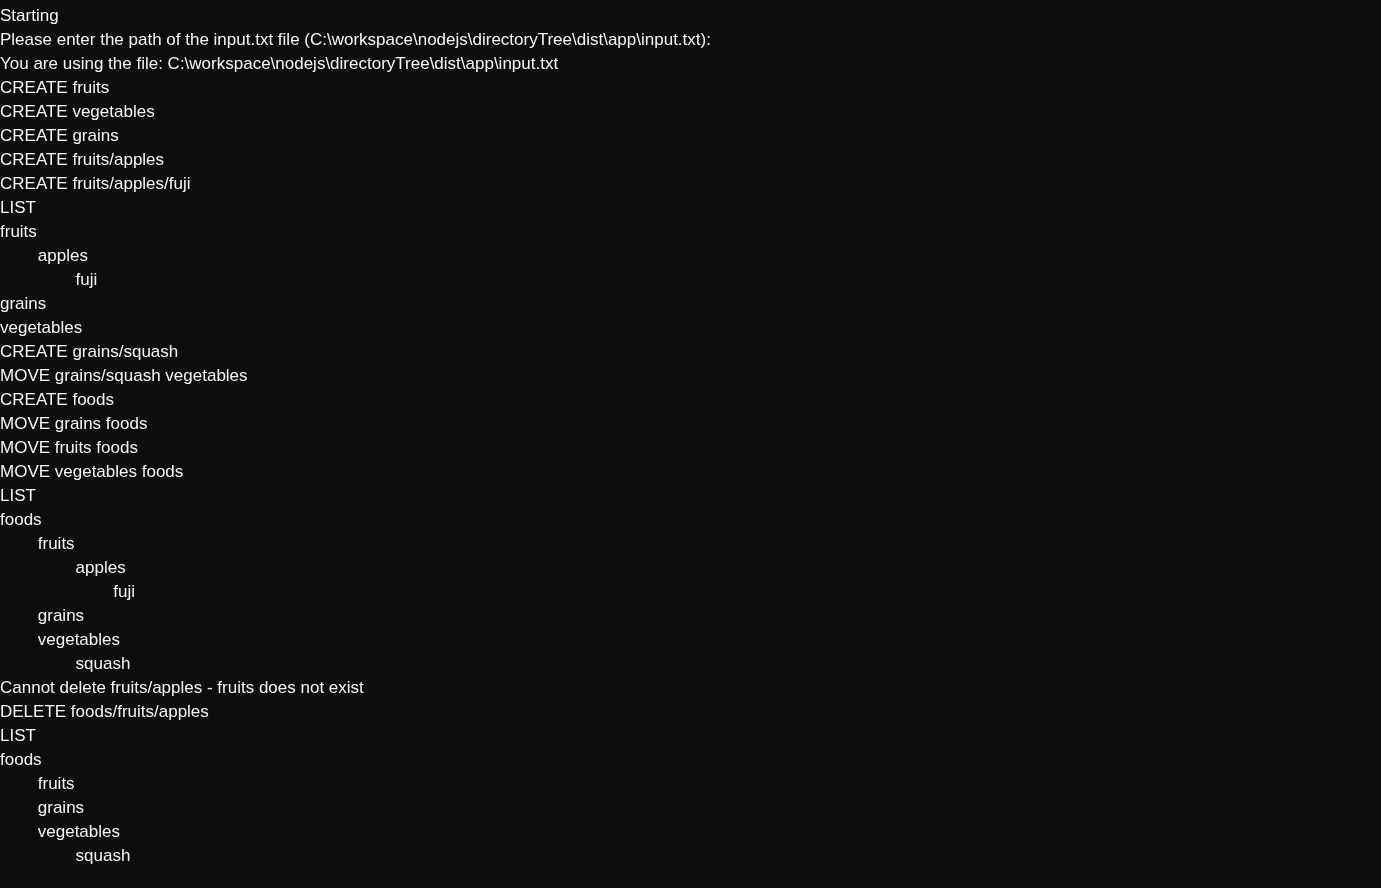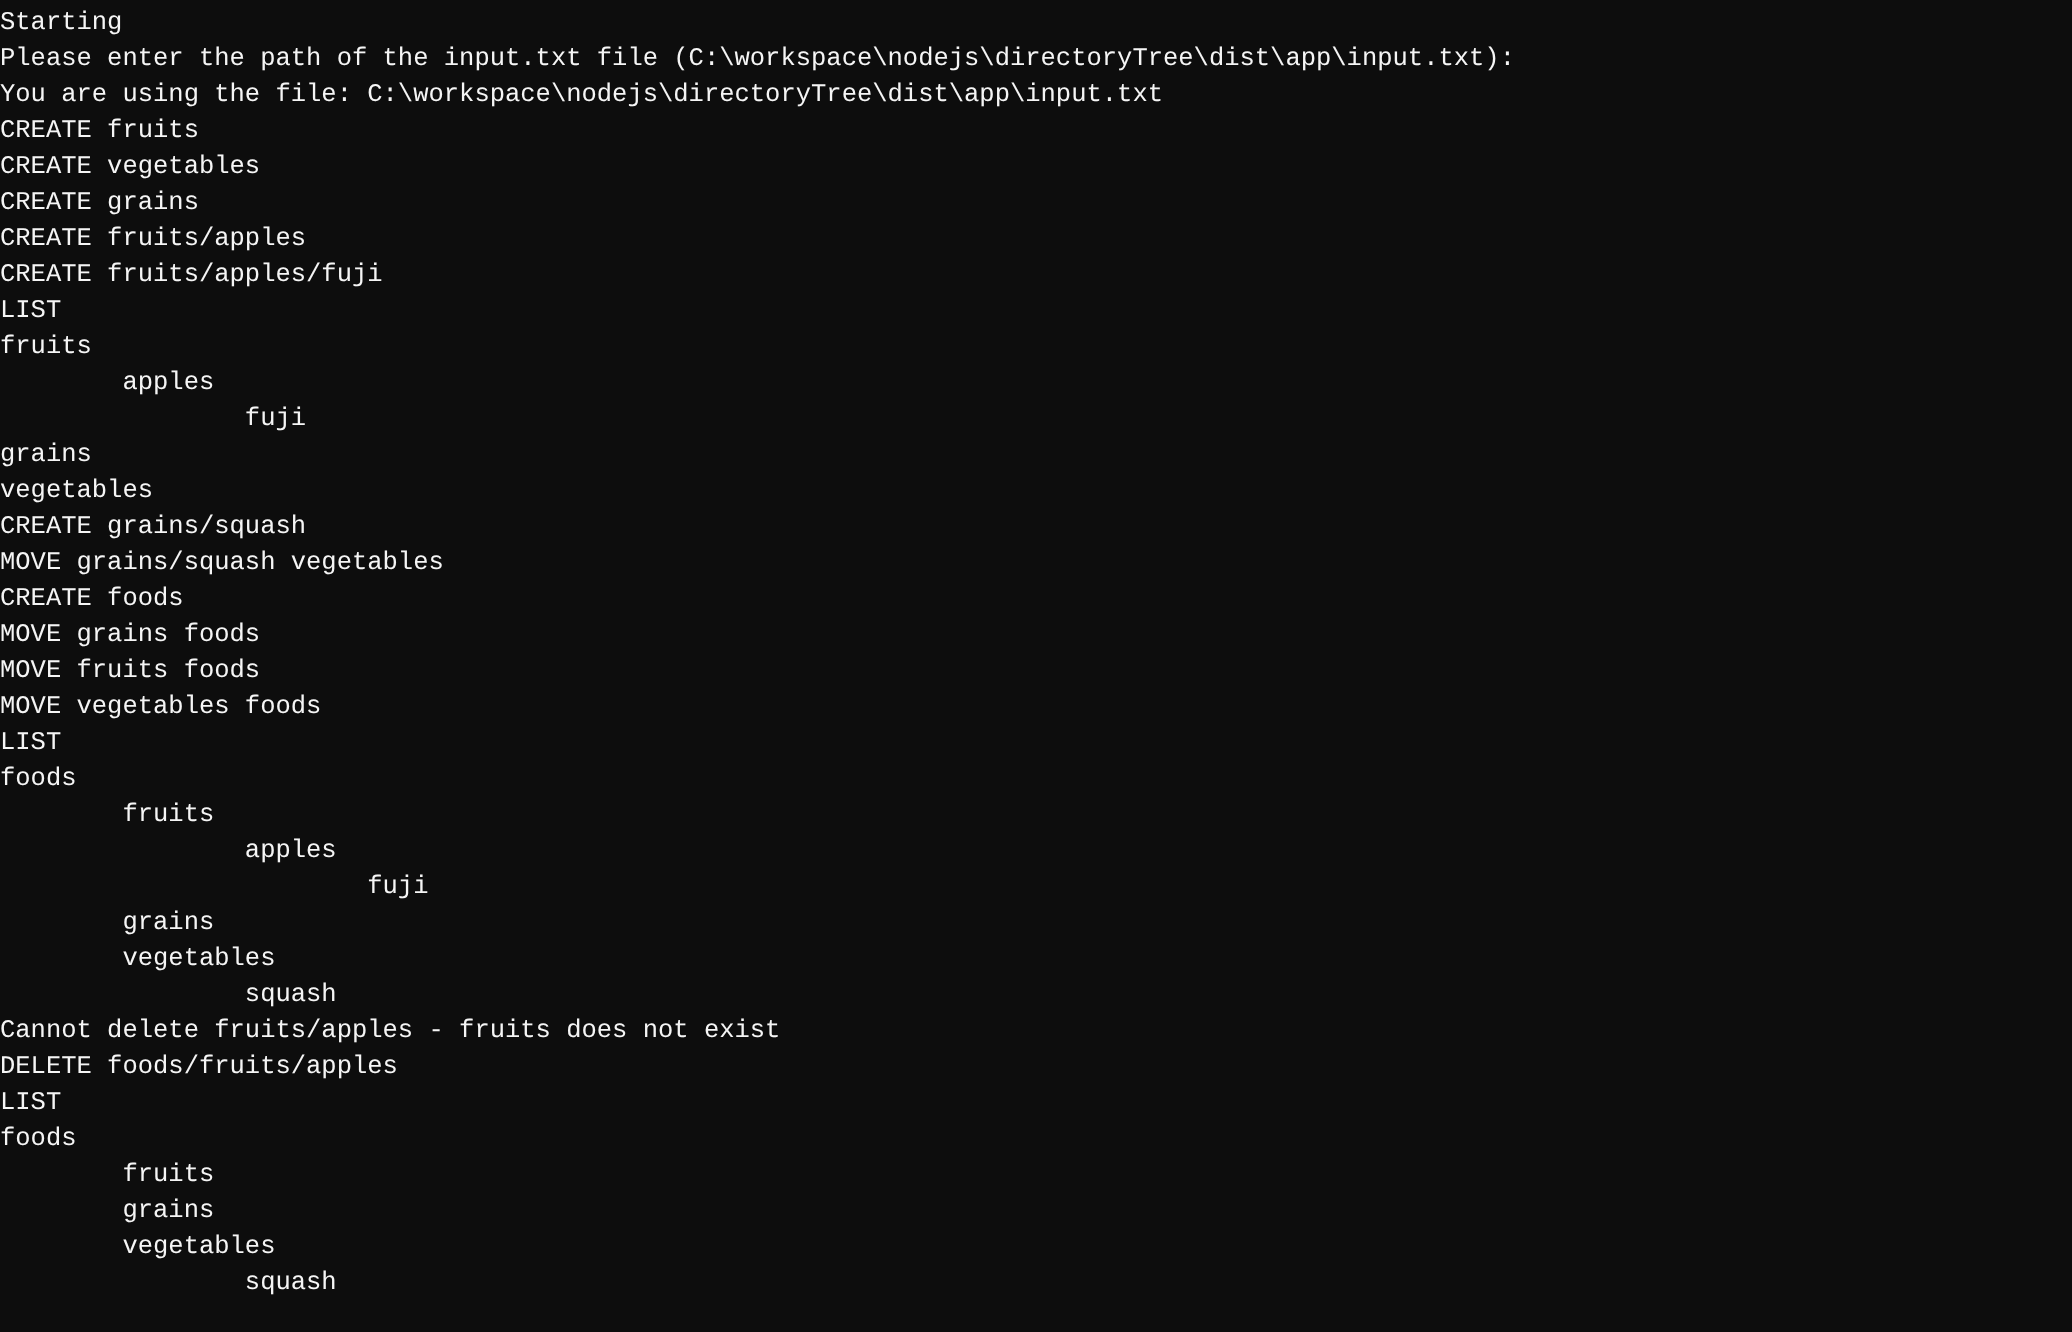--- a/index.html
+++ b/index.html
@@ -10,21 +10,21 @@
   body {
     width: 1381px;
     height: 888px;
     overflow: hidden;
   }
   #terminal {
     width: 1381px;
     height: 888px;
     background: #0d0d0d;
     color: #f5f5f5;
-    font-family: Liberation Mono, monospace;
+    font-family: Liberation Sans, sans-serif;
     font-size: 17px;
     line-height: 24px;
     padding: 4px 0 16px 0;
     box-sizing: border-box;
     white-space: pre;
     overflow: hidden;
     letter-spacing: 0px;
   }
   .line {
     height: 24px;

